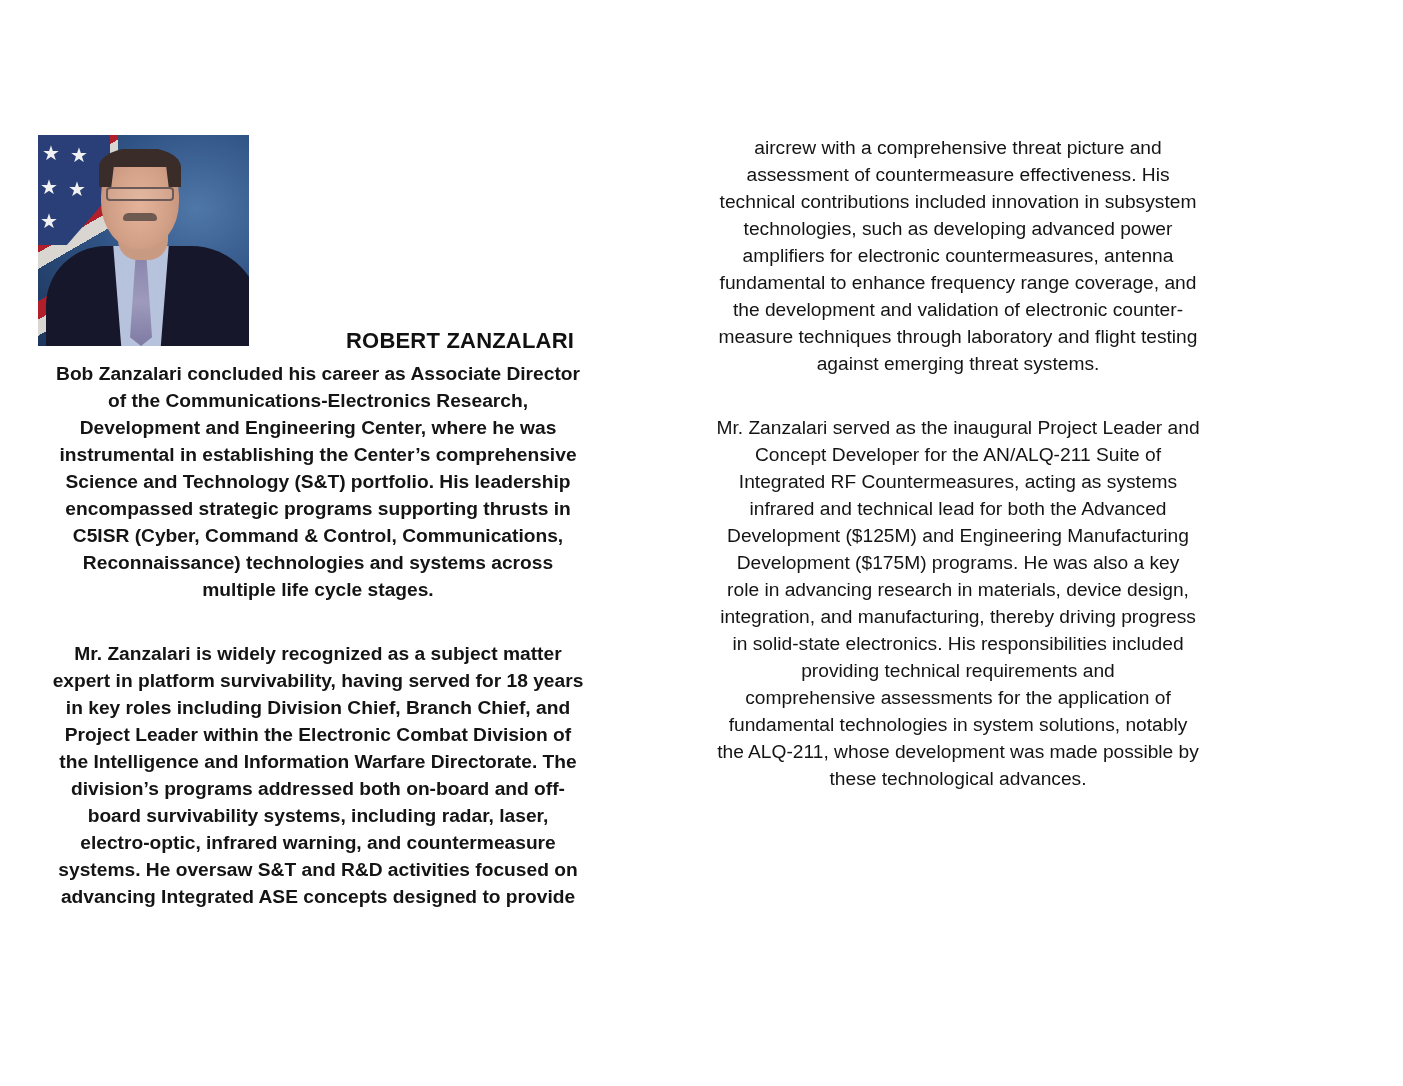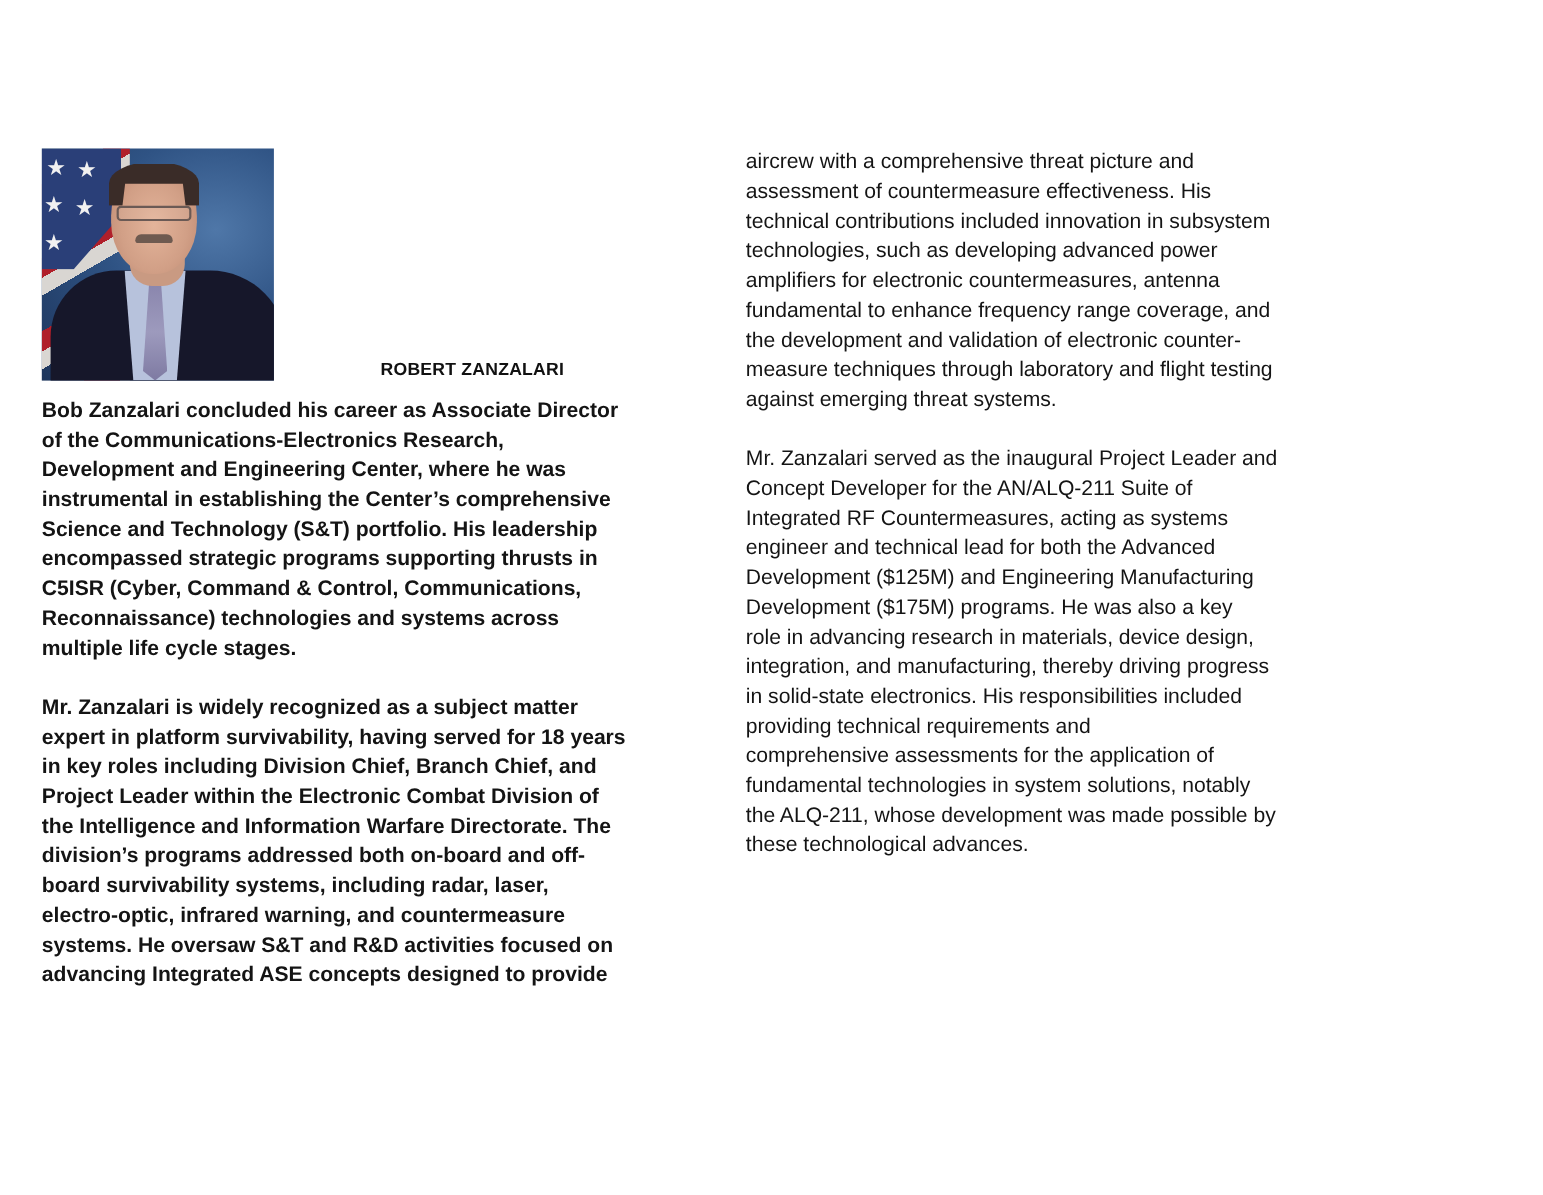--- a/index.html
+++ b/index.html
@@ -63,28 +63,28 @@
       border: 2px solid #6b5a55; border-radius: 4px; box-sizing: border-box;
       background: rgba(255,255,255,0.08);
     }
     .portrait .mustache {
       position: absolute; left: 85px; top: 78px; width: 34px; height: 8px;
       background: #6e5a50; border-radius: 8px 8px 4px 4px;
     }
 
     .name {
       position: absolute; left: 346px; top: 328px;
-      font-size: 16px; font-weight: 700; letter-spacing: 0.2px; color: #111;
+      font-size: 22px; font-weight: 700; letter-spacing: 0.2px; color: #111;
     }
 
     .col {
       position: absolute; font-size: 19.2px; line-height: 27px; color: #141414;
     }
-    .col p { margin: 0; }
-    .col p + p { margin-top: 27px; }
+    .col p { margin: 0; text-align: center; }
+    .col p + p { margin-top: 37px; }
     .col-left { left: 38px; top: 360px; width: 560px; font-weight: bold; }
     .col-right { left: 678px; top: 134px; width: 560px; }
     .line { display: block; white-space: nowrap; }
   </style>
 </head>
 <body>
 
 <div class="page">
 
   <div class="portrait" role="img" title="Portrait of Robert Zanzalari in front of an American flag">
@@ -142,21 +142,21 @@
         <span class="line">amplifiers for electronic countermeasures, antenna</span>
         <span class="line">fundamental to enhance frequency range coverage, and</span>
         <span class="line">the development and validation of electronic counter-</span>
         <span class="line">measure techniques through laboratory and flight testing</span>
         <span class="line">against emerging threat systems.</span>
       </p>
     <p>
         <span class="line">Mr. Zanzalari served as the inaugural Project Leader and</span>
         <span class="line">Concept Developer for the AN/ALQ-211 Suite of</span>
         <span class="line">Integrated RF Countermeasures, acting as systems</span>
-        <span class="line">engineer and technical lead for both the Advanced</span>
+        <span class="line">infrared and technical lead for both the Advanced</span>
         <span class="line">Development ($125M) and Engineering Manufacturing</span>
         <span class="line">Development ($175M) programs. He was also a key</span>
         <span class="line">role in advancing research in materials, device design,</span>
         <span class="line">integration, and manufacturing, thereby driving progress</span>
         <span class="line">in solid-state electronics. His responsibilities included</span>
         <span class="line">providing technical requirements and</span>
         <span class="line">comprehensive assessments for the application of</span>
         <span class="line">fundamental technologies in system solutions, notably</span>
         <span class="line">the ALQ-211, whose development was made possible by</span>
         <span class="line">these technological advances.</span>

